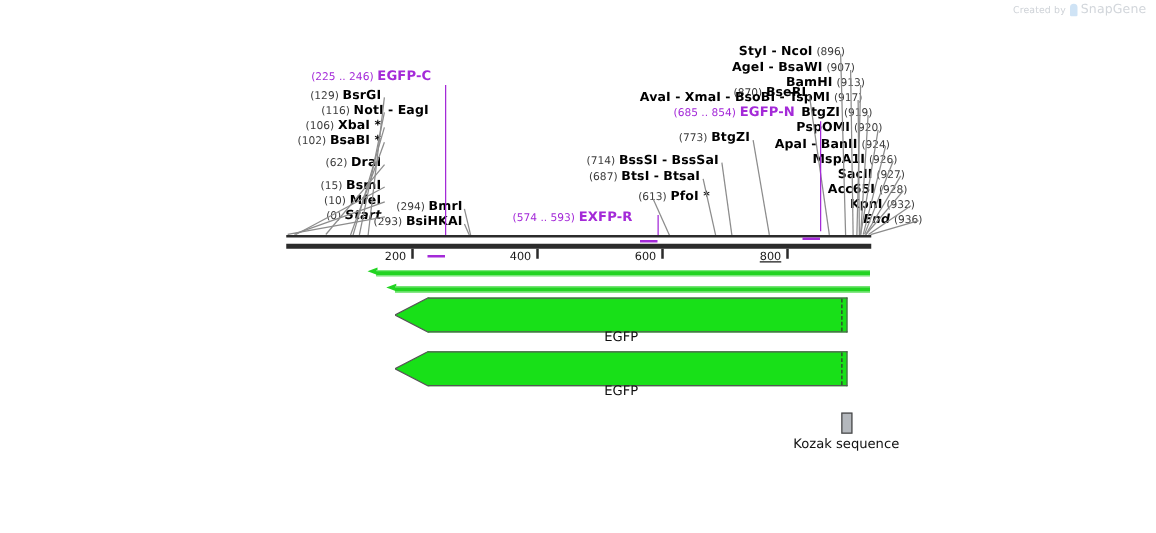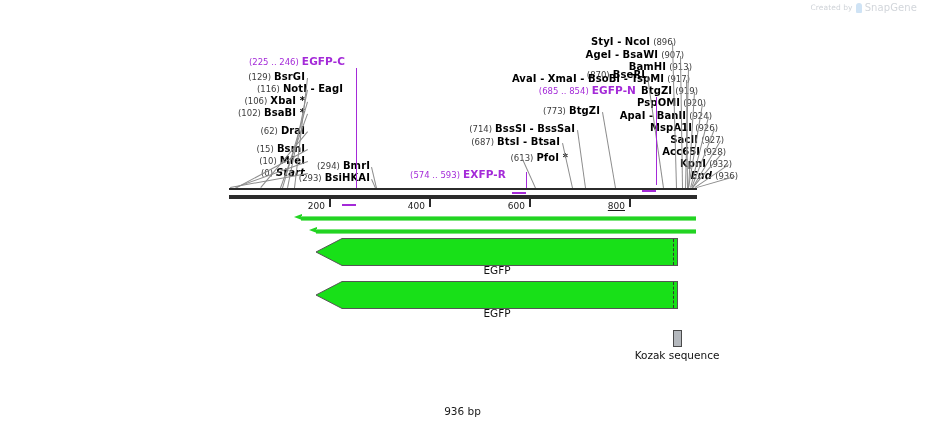--- a/index.html
+++ b/index.html
@@ -239,15 +239,14 @@
       <polygon points="27,0 27,28 0,14" fill="#18e018" stroke="#555" stroke-width="1"></polygon>
     </svg>
     <div class="body"></div>
     <div class="endcap"></div>
   </div>
   <div class="featlabel" style="left:316px;top:307px;width:362px;">EGFP</div>
 
   <div class="kozak-box" style="left:673px;top:330px;width:7px;height:15px;"></div>
   <div class="kozak-label" style="left:577px;top:349px;width:200px;">Kozak sequence</div>
 
-  <div class="subtitle" style="top:405px;">936 bp</div>
 
 </div>
 
 </body></html>

